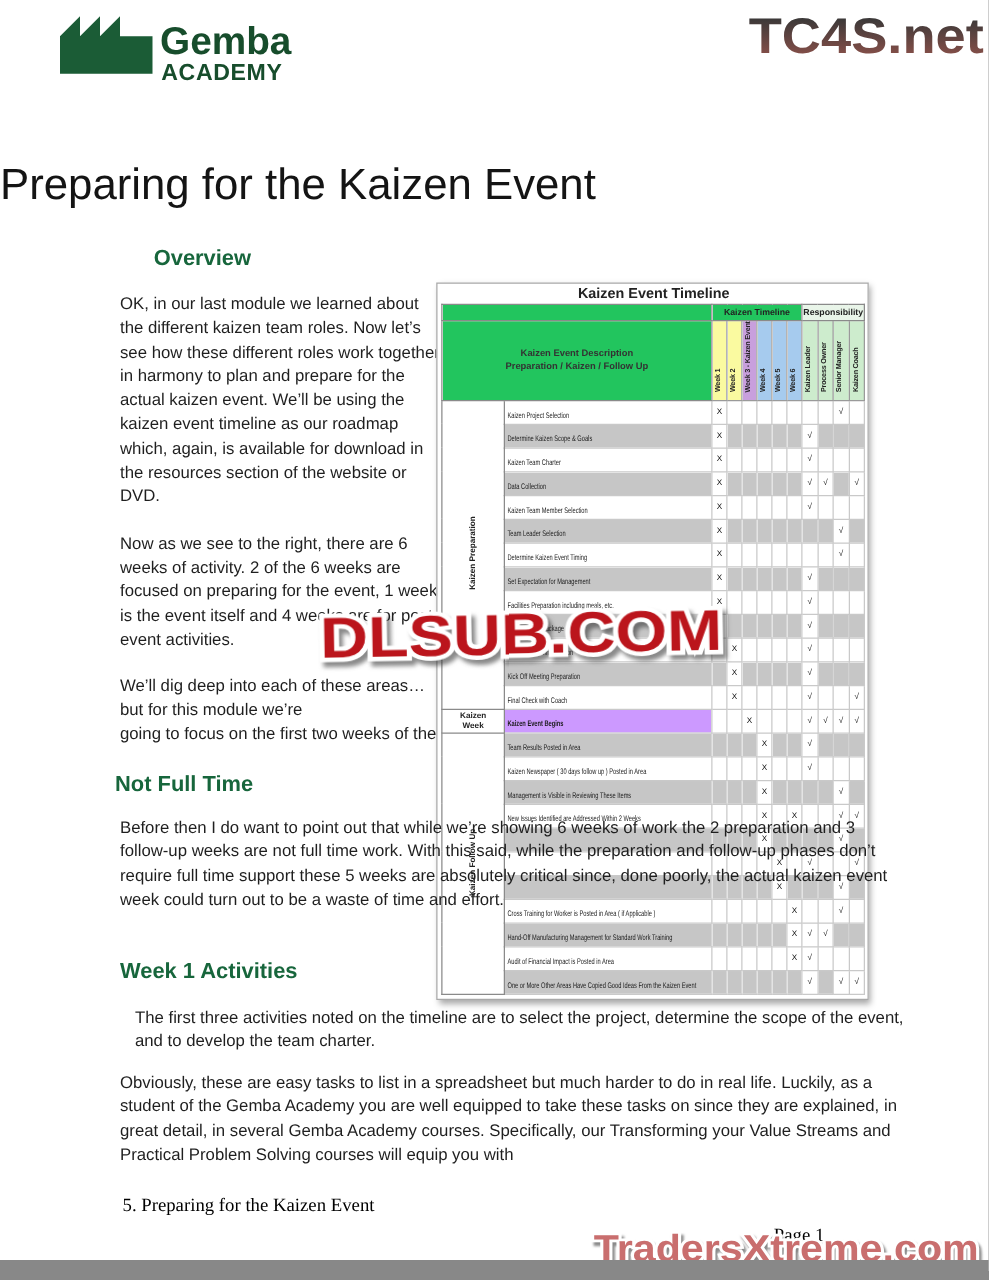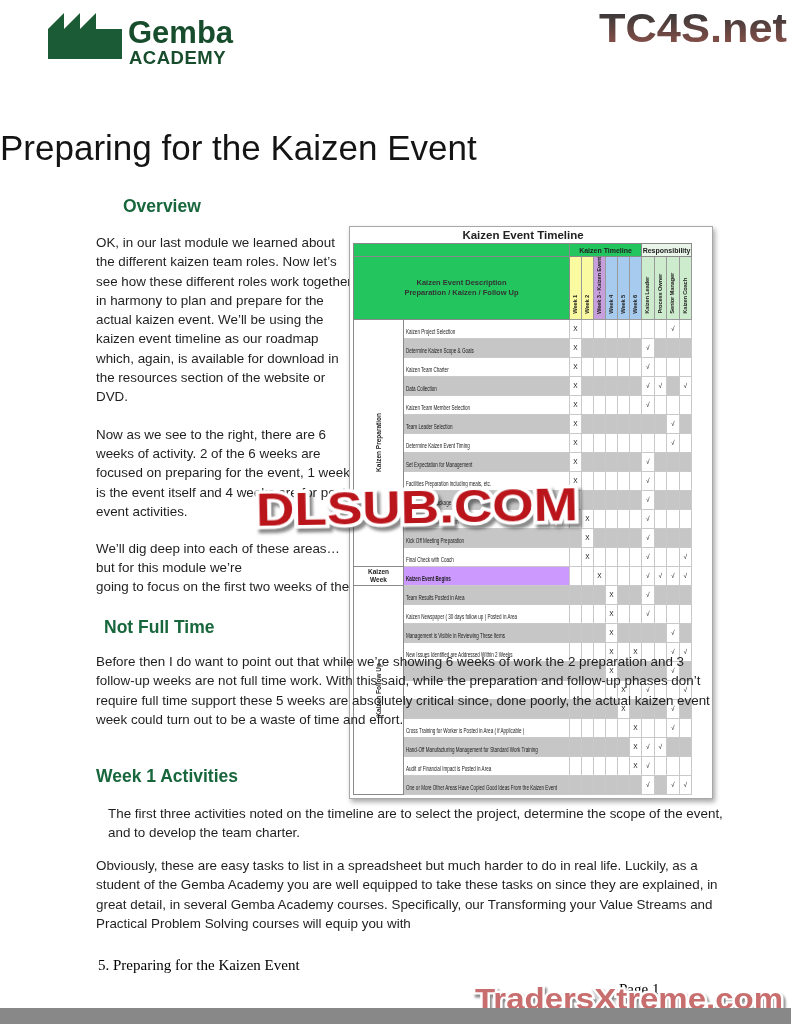--- a/index.html
+++ b/index.html
@@ -10,21 +10,21 @@
          color:#141414;margin:0;letter-spacing:0;}
   h2.green{font-size:17.5px;font-weight:bold;color:#17663c;margin:0;}
   .leftcol{left:96px;top:233px;width:258px;font-size:13.4px;line-height:19.3px;}
   .leftcol p{margin:0 0 18px 0;}
   .fullline{left:96px;top:577px;width:620px;font-size:13.4px;line-height:19.3px;}
   p.wide{margin:0;font-size:13.4px;line-height:19.3px;}
   .serif{font-family:"Liberation Serif",serif;font-size:15px;color:#000;}
 
   
   .table-frame{left:349px;top:226px;width:340px;background:#fff;border:1px solid #a8a8a8;
-               box-shadow:2px 3px 5px rgba(0,0,0,.35);padding:2px 19px 3px 3px;}
+               box-shadow:2px 3px 5px rgba(0,0,0,.35);padding:2px 1px 3px 3px;}
   .tbl-title{font-size:11.5px;font-weight:bold;text-align:center;color:#222;margin:0 0 2px 0;}
   #grid{border-collapse:collapse;table-layout:fixed;width:338px;border:1.5px solid #555;}
   #grid td{border:1px solid #c9c9c9;padding:0;height:9px;overflow:hidden;vertical-align:middle;}
   #grid .corner,#grid .desc,#grid .grp{border:1px solid #8a8a8a;background:#22c55e;}
   #grid .grp{font-size:7px;font-weight:bold;text-align:center;height:12px;color:#222;}
   #grid .grp.rg{background:#e9f5e9;}
   #grid .desc{font-size:7.5px;font-weight:bold;text-align:center;color:#333;}
   #grid .desc div{line-height:10px;}
   #grid .vhead{vertical-align:bottom;height:60px;border:1px solid #9a9a9a;text-align:center;}
   #grid .vhead.rp{background:#cdeccd;border-left:1px dashed #66a066;}
@@ -457,21 +457,21 @@
         </tbody>
       </table>
   </div>
 
   <div class="abs dlsub">
     <svg width="340" height="62" viewBox="0 0 340 62">
       <text x="170" y="46" text-anchor="middle" font-family="Liberation Sans, sans-serif" font-size="46" font-weight="bold" fill="#bb151c" stroke="#ffffff" stroke-width="7" paint-order="stroke" textLength="322" lengthAdjust="spacingAndGlyphs">DLSUB.COM</text>
     </svg>
   </div>
 
-  <h2 class="abs green" style="left:104px;top:617px;">Not Full Time</h2>
+  <h2 class="abs green" style="left:92px;top:617px;">Not Full Time</h2>
   <p class="abs wide" style="left:96px;top:652px;width:618px;">Before then I do want to point out that while we’re showing 6 weeks of work the 2 preparation and 3 follow-up weeks are not full time work.  With this said, while the preparation and follow-up phases don’t require full time support these 5 weeks are absolutely critical since, done poorly, the actual kaizen event week could turn out to be a waste of time and effort.</p>
 
   <h2 class="abs green" style="left:96px;top:766px;">Week 1 Activities</h2>
   <p class="abs wide" style="left:108px;top:804px;width:618px;">The first three activities noted on the timeline are to select the project, determine the scope of the event, and to develop the team charter.</p>
   <p class="abs wide" style="left:96px;top:856px;width:622px;">Obviously, these are easy tasks to list in a spreadsheet but much harder to do in real life.  Luckily, as a student of the Gemba Academy you are well equipped to take these tasks on since they are explained, in great detail, in several Gemba Academy courses.  Specifically, our Transforming your Value Streams and Practical Problem Solving courses will equip you with</p>
 
   <div class="abs serif footer-left">5. Preparing for the Kaizen Event</div>
   <div class="abs serif footer-right">Page 1</div>
 
   <div class="abs traders">

